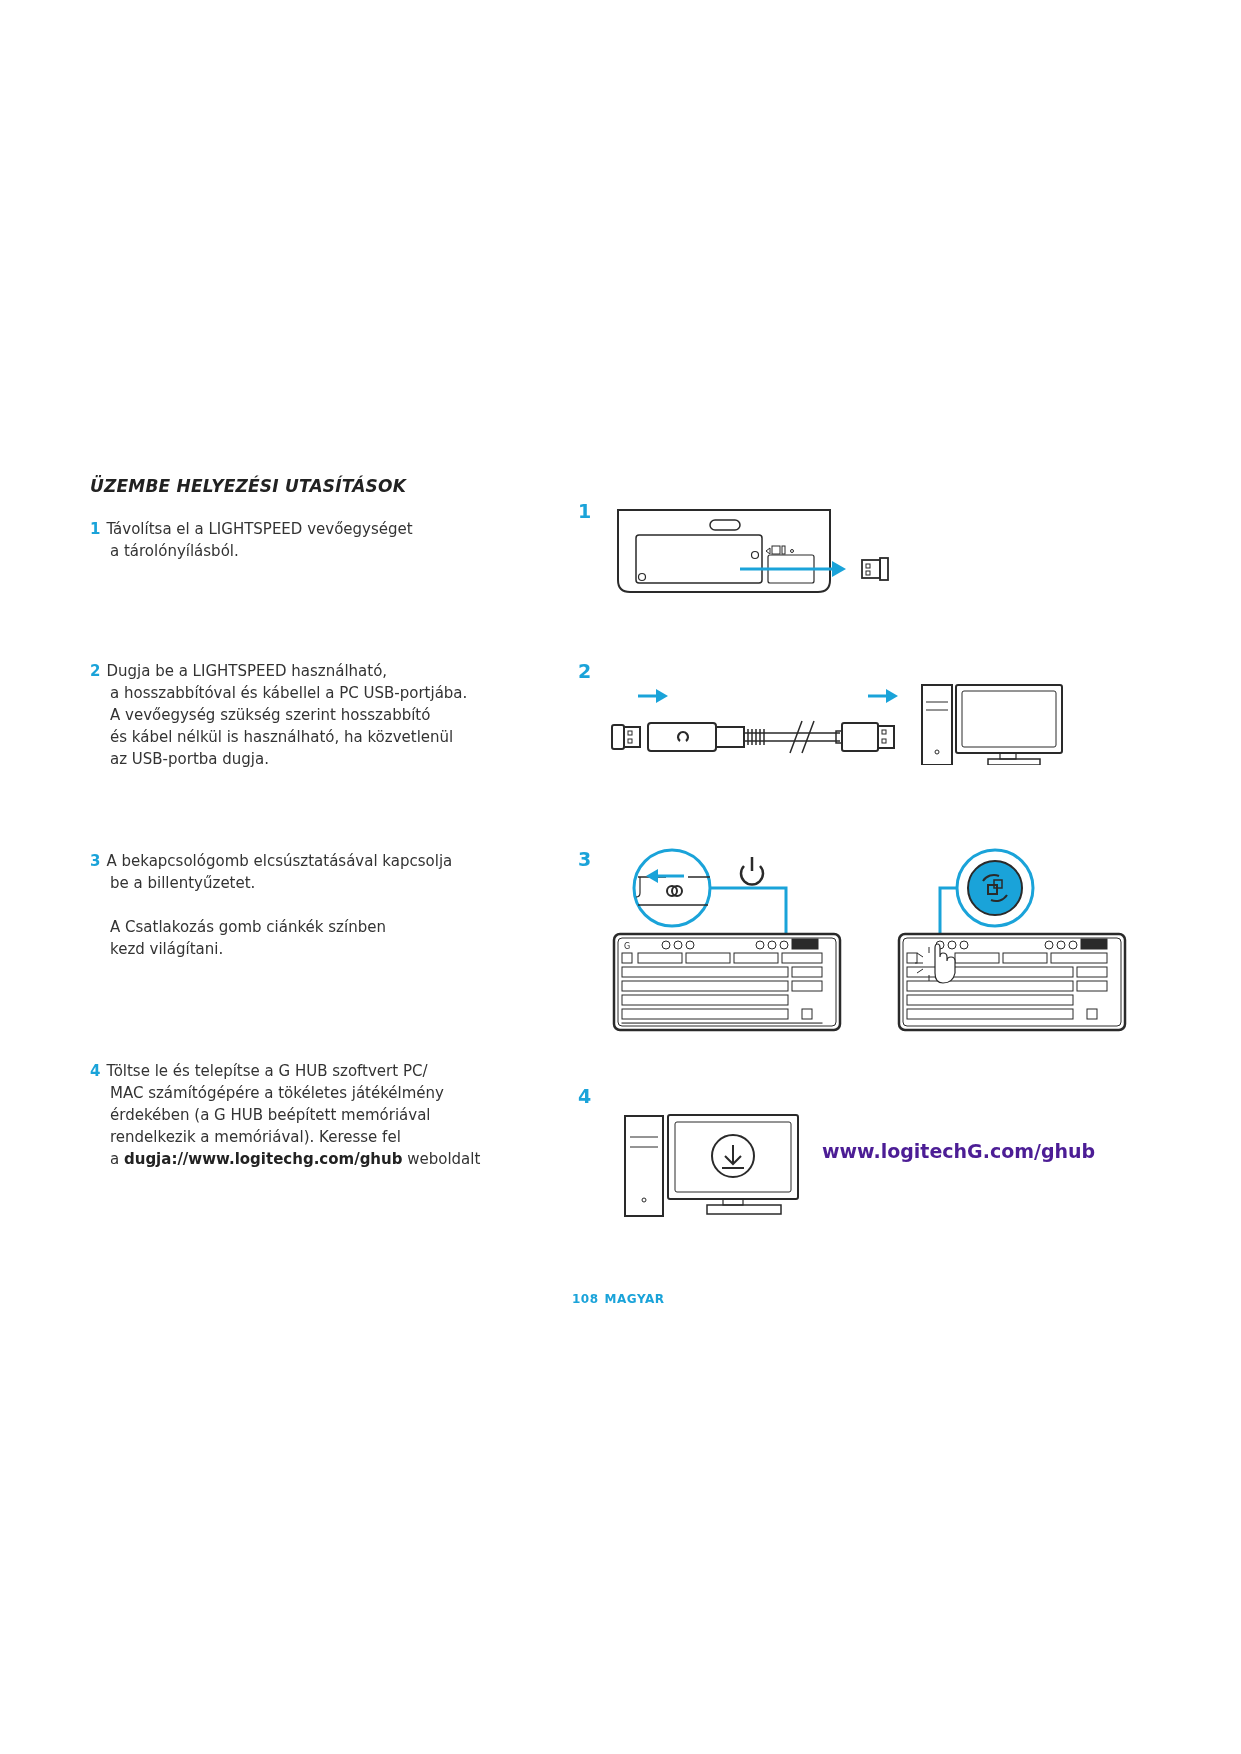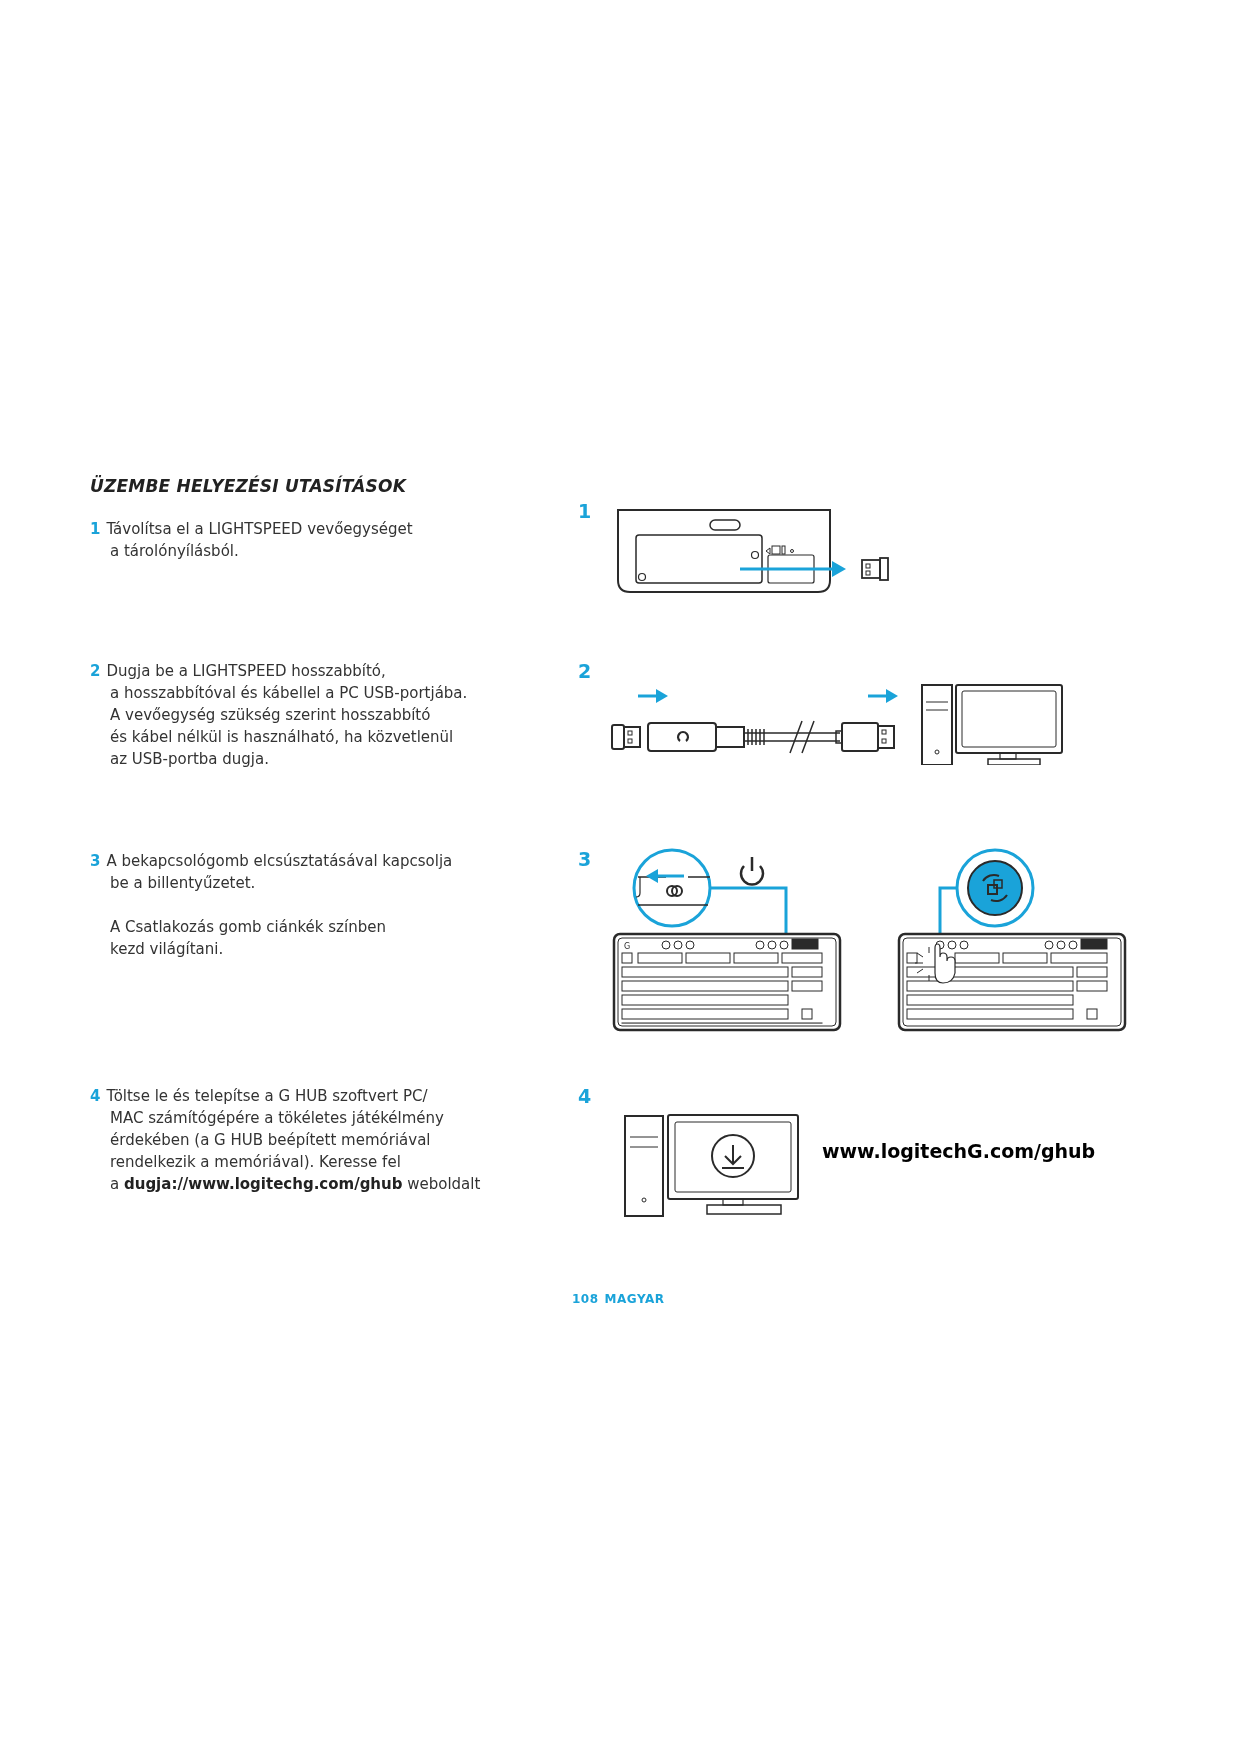--- a/index.html
+++ b/index.html
@@ -8,51 +8,51 @@
   .title { position: absolute; left: 90px; top: 476px; font-weight: bold; font-size: 17px;
            letter-spacing: 0.2px; color: #222; font-style: italic; }
   .step { position: absolute; left: 90px; font-size: 15px; line-height: 22px; color: #333; }
   .step .num { color: #1aa3d9; font-weight: bold; margin-right: 6px; }
   .step .line { display: block; padding-left: 20px; }
   .step .line.first { padding-left: 0; }
   .step .gap { display: block; height: 22px; }
   .step b { color: #222; }
   .fig-num { position: absolute; color: #1aa3d9; font-weight: bold; font-size: 19px; }
   .fig { position: absolute; }
-  .url { position: absolute; left: 822px; top: 1140px; color: #000000; font-weight: bold; font-size: 19px; }
+  .url { position: absolute; left: 822px; top: 1140px; color: #4c1d95; font-weight: bold; font-size: 19px; }
   .footer { position: absolute; left: 572px; top: 1292px; color: #1aa3d9; font-weight: bold; font-size: 12px; letter-spacing: 0.5px; }
   .footer span + span { margin-left: 6px; }
 </style>
 </head>
 <body>
 
 <div class="title">ÜZEMBE HELYEZÉSI UTASÍTÁSOK</div>
 
 <div class="step" style="top:518px">
   <span class="line first"><span class="num">1</span><span>Távolítsa el a LIGHTSPEED vevőegységet</span></span>
   <span class="line">a tárolónyílásból.</span>
 </div>
 
 <div class="step" style="top:660px">
-  <span class="line first"><span class="num">2</span><span>Dugja be a LIGHTSPEED hosszabbító,</span></span>
+  <span class="line first"><span class="num">2</span><span>Dugja be a LIGHTSPEED használható,</span></span>
   <span class="line">a hosszabbítóval és kábellel a PC USB-portjába.</span>
   <span class="line">A vevőegység szükség szerint hosszabbító</span>
   <span class="line">és kábel nélkül is használható, ha közvetlenül</span>
   <span class="line">az USB-portba dugja.</span>
 </div>
 
 <div class="step" style="top:850px">
   <span class="line first"><span class="num">3</span><span>A bekapcsológomb elcsúsztatásával kapcsolja</span></span>
   <span class="line">be a billentyűzetet.</span>
   <span class="gap"></span>
   <span class="line">A Csatlakozás gomb ciánkék színben</span>
   <span class="line">kezd világítani.</span>
 </div>
 
-<div class="step" style="top:1085px">
+<div class="step" style="top:1060px">
   <span class="line first"><span class="num">4</span><span>Töltse le és telepítse a G HUB szoftvert PC/</span></span>
   <span class="line">MAC számítógépére a tökéletes játékélmény</span>
   <span class="line">érdekében (a G HUB beépített memóriával</span>
   <span class="line">rendelkezik a memóriával). Keresse fel</span>
   <span class="line"><span>a </span><b>dugja://www.logitechg.com/ghub</b><span> weboldalt</span></span>
 </div>
 
 <div class="fig-num" style="left:578px; top:500px">1</div>
 <div class="fig-num" style="left:578px; top:660px">2</div>
 <div class="fig-num" style="left:578px; top:848px">3</div>

